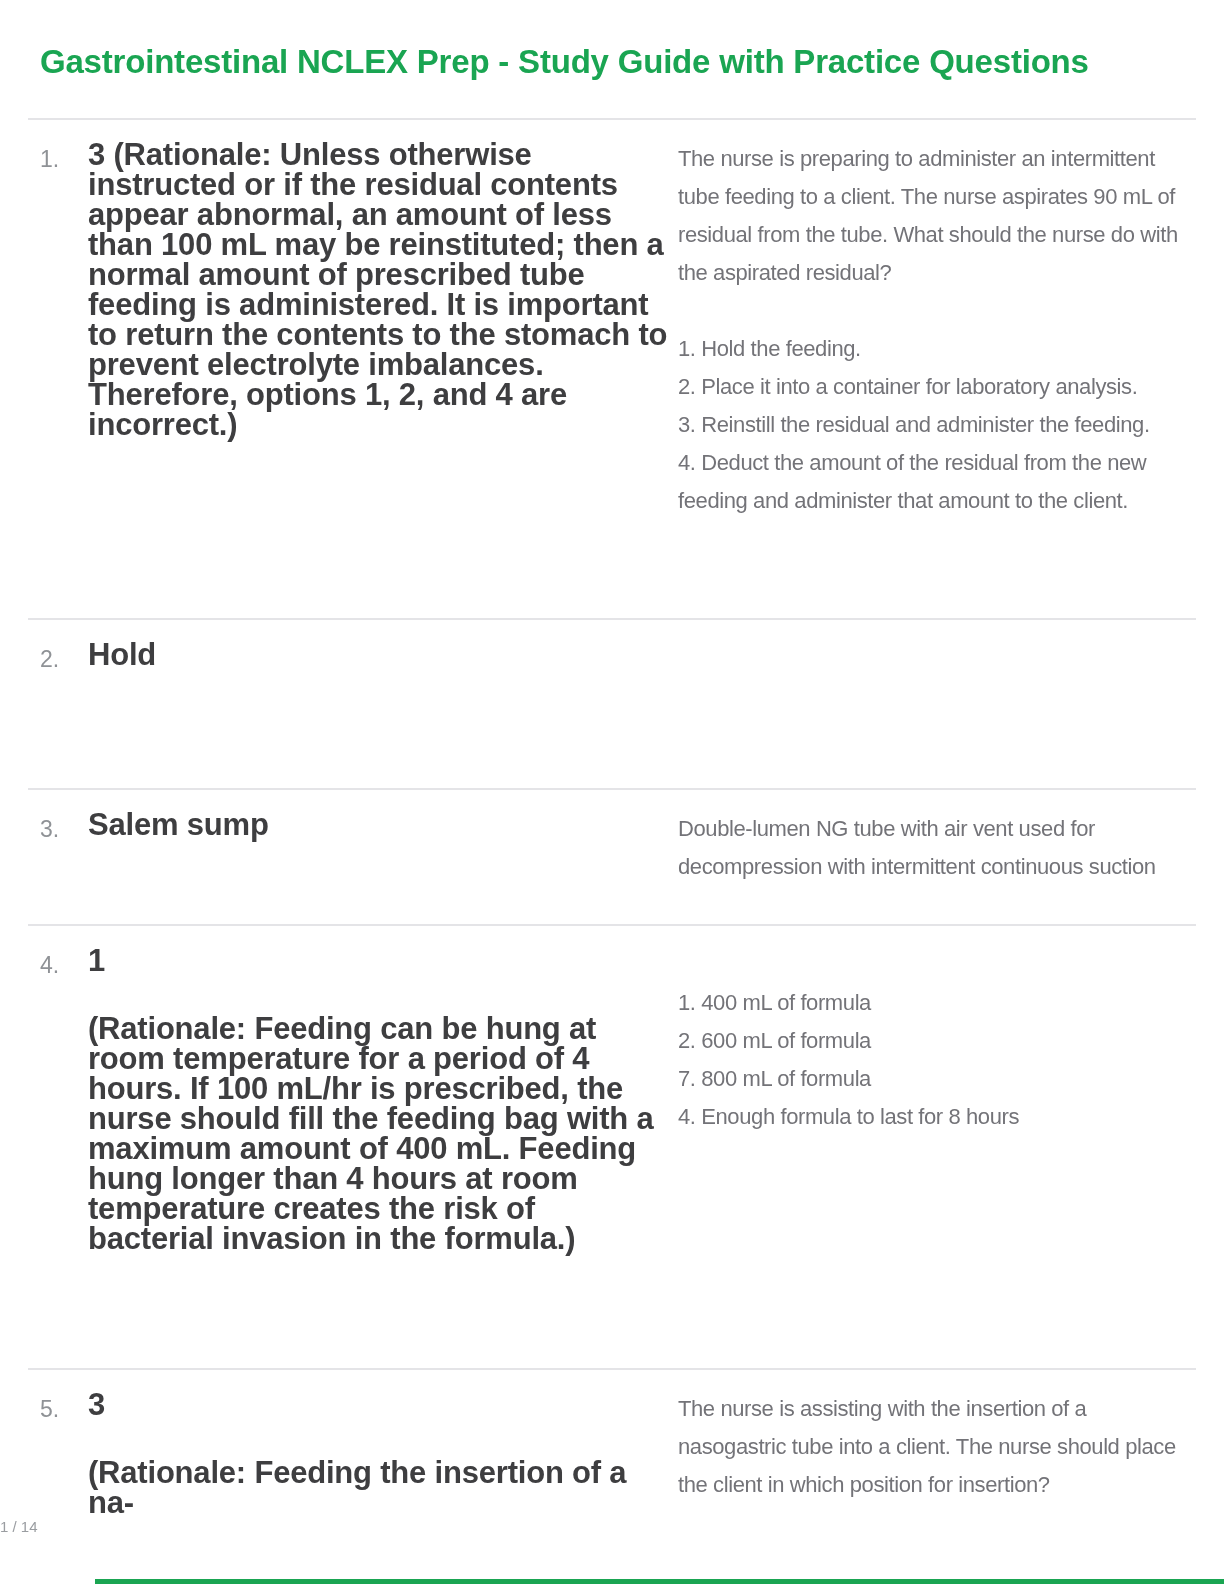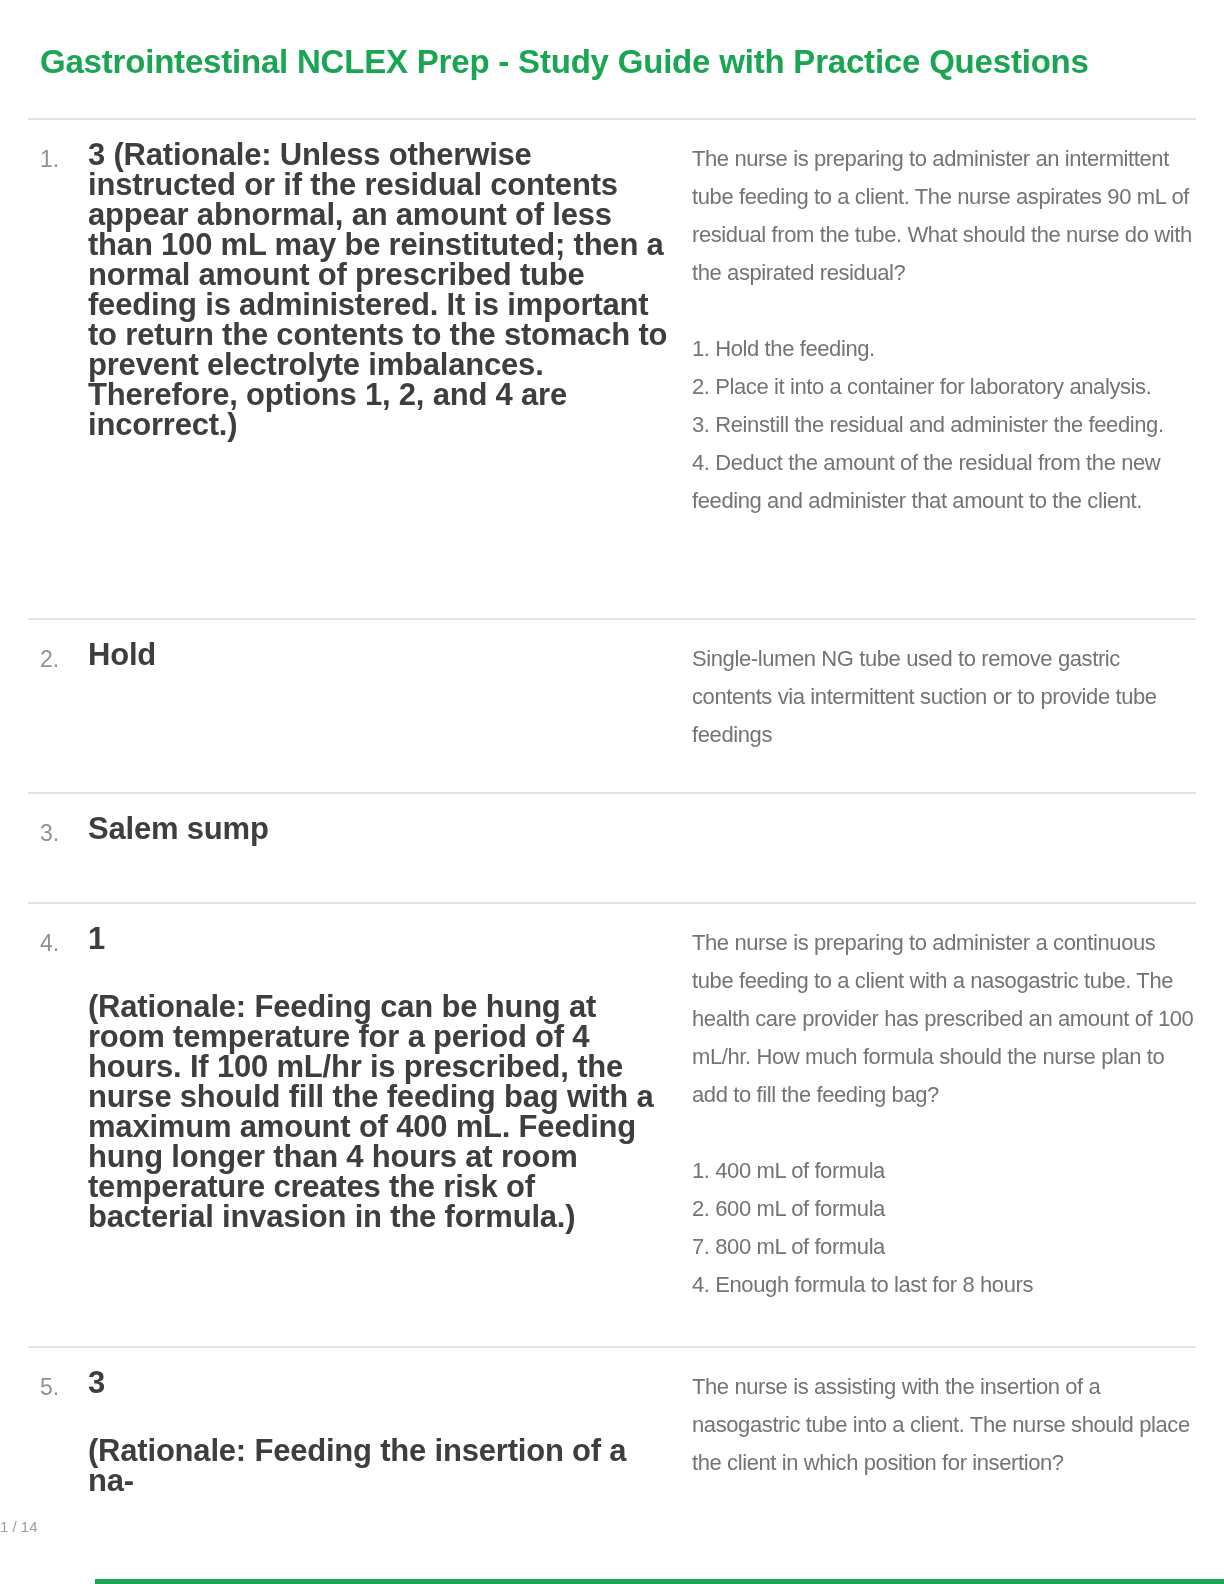--- a/index.html
+++ b/index.html
@@ -47,21 +47,21 @@
     flex: none;
     width: 580px;
     font-size: 31px;
     line-height: 30px;
     font-weight: 600;
     letter-spacing: -0.2px;
     color: #3e3e40;
   }
   .question-cell {
     flex: 1;
-    margin-left: 24px;
+    margin-left: 10px;
     font-size: 22px;
     line-height: 38px;
     font-weight: 300;
     font-stretch: semi-condensed;
     letter-spacing: -0.4px;
     color: #737378;
   }
   .answer-cell p, .question-cell p { margin: 0; }
   .spacer { height: 38px; }
   .page-footer {
@@ -101,41 +101,40 @@
           <p>3. Reinstill the residual and administer the feeding.</p>
           <p>4. Deduct the amount of the residual from the new feeding and administer that amount to the client.</p>
         </div>
   </div>
 
   <div class="row">
     <div class="num">2.</div>
     <div class="answer-cell">
           <p>Hold</p>
         </div>
-    <div class="question-cell">
-          <p>Single-lumen NG tube used to remove gastric contents via intermittent suction or to provide tube feedings</p>
-        </div>
   </div>
 
   <div class="row">
     <div class="num">3.</div>
     <div class="answer-cell">
           <p>Salem sump</p>
+        </div>
+    <div class="question-cell">
+          <p>Double-lumen NG tube with air vent used for decompression with intermittent continuous suction</p>
         </div>
   </div>
 
   <div class="row">
     <div class="num">4.</div>
     <div class="answer-cell">
           <p>1</p>
           <p class="spacer">&nbsp;</p>
           <p>(Rationale: Feeding can be hung at room temperature for a period of 4 hours. If 100 mL/hr is prescribed, the nurse should fill the feeding bag with a maximum amount of 400 mL. Feeding hung longer than 4 hours at room temperature creates the risk of bacterial invasion in the formula.)</p>
         </div>
     <div class="question-cell">
-          <p>The nurse is preparing to administer a continuous tube feeding to a client with a nasogastric tube. The health care provider has prescribed an amount of 100 mL/hr. How much formula should the nurse plan to add to fill the feeding bag?</p>
           <p class="spacer">&nbsp;</p>
           <p>1. 400 mL of formula</p>
           <p>2. 600 mL of formula</p>
           <p>7. 800 mL of formula</p>
           <p>4. Enough formula to last for 8 hours</p>
         </div>
   </div>
 
   <div class="row">
     <div class="num">5.</div>

